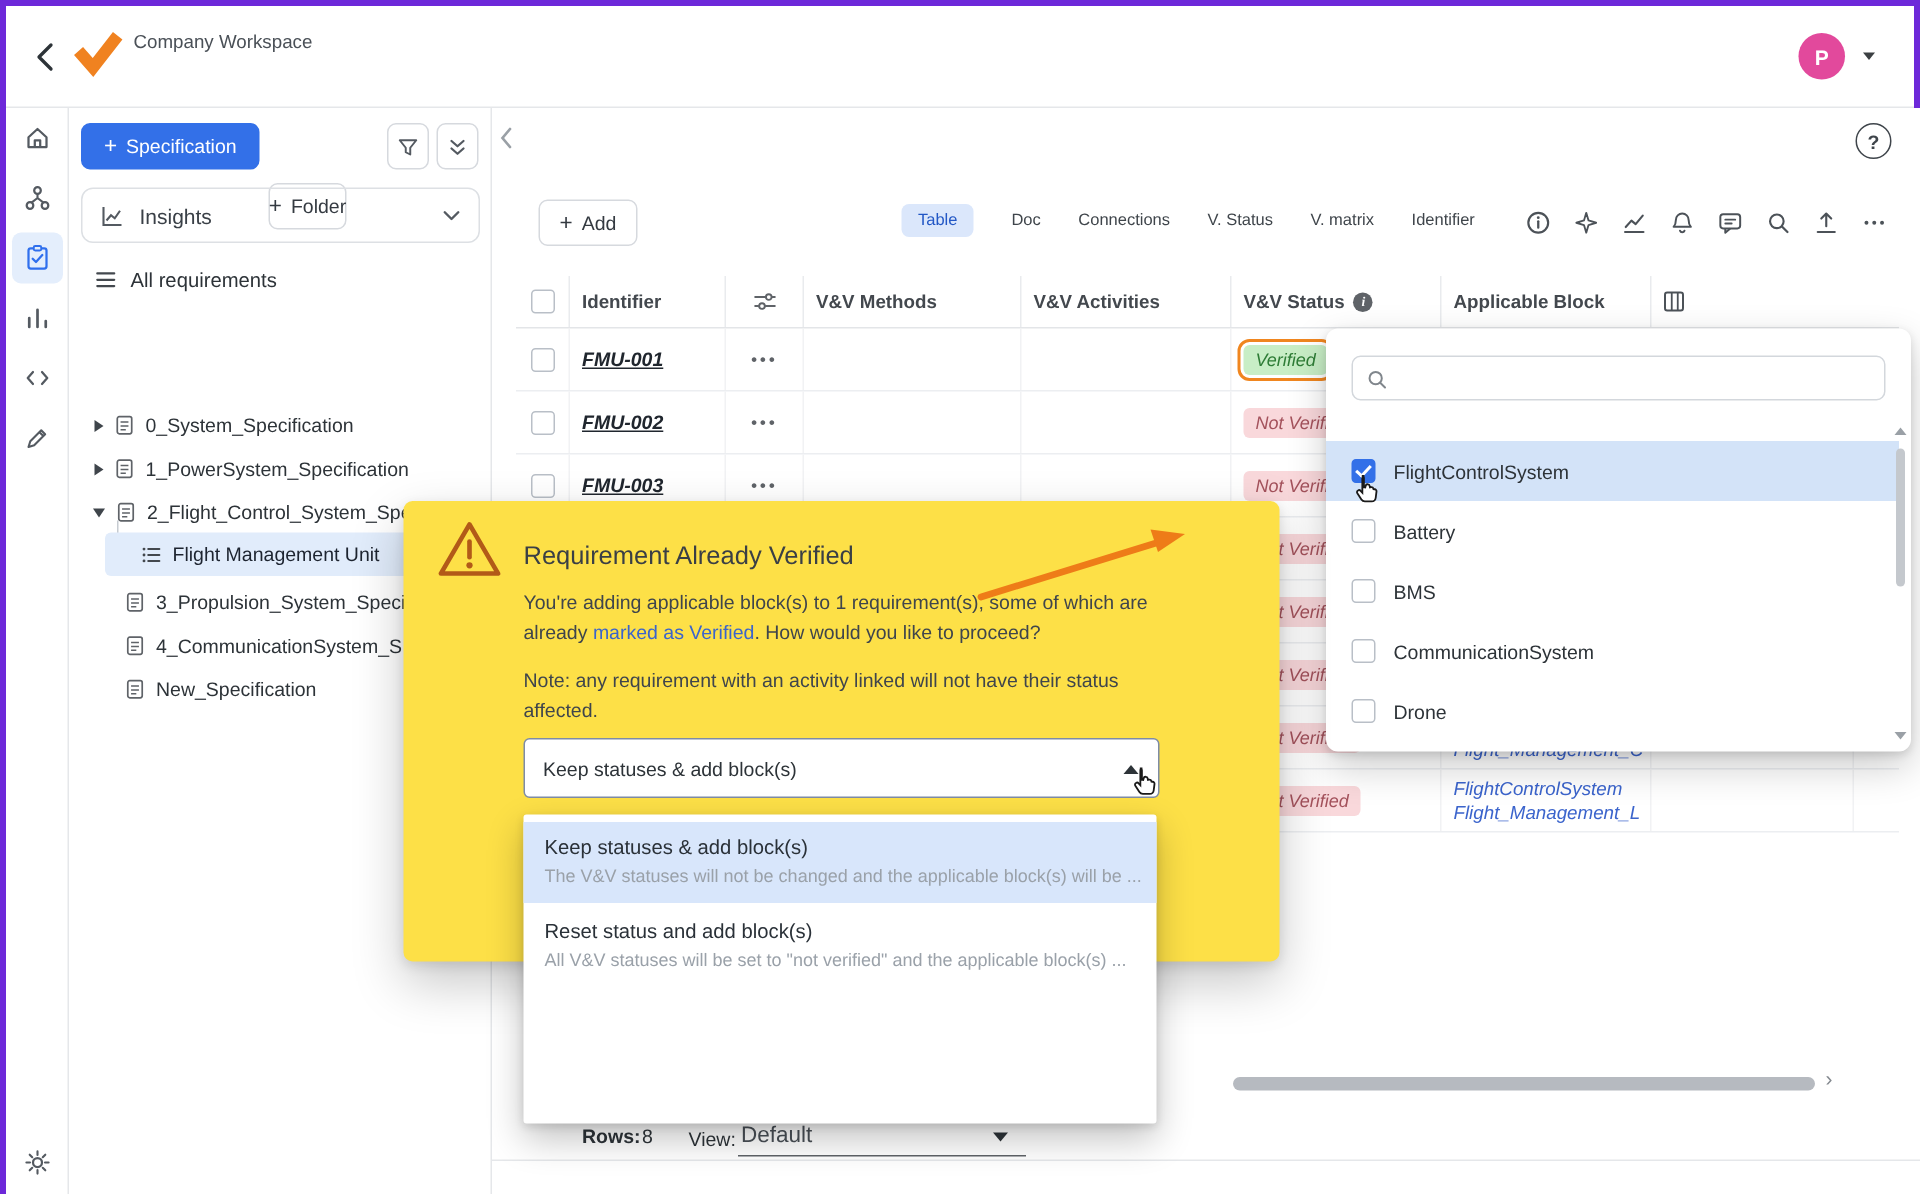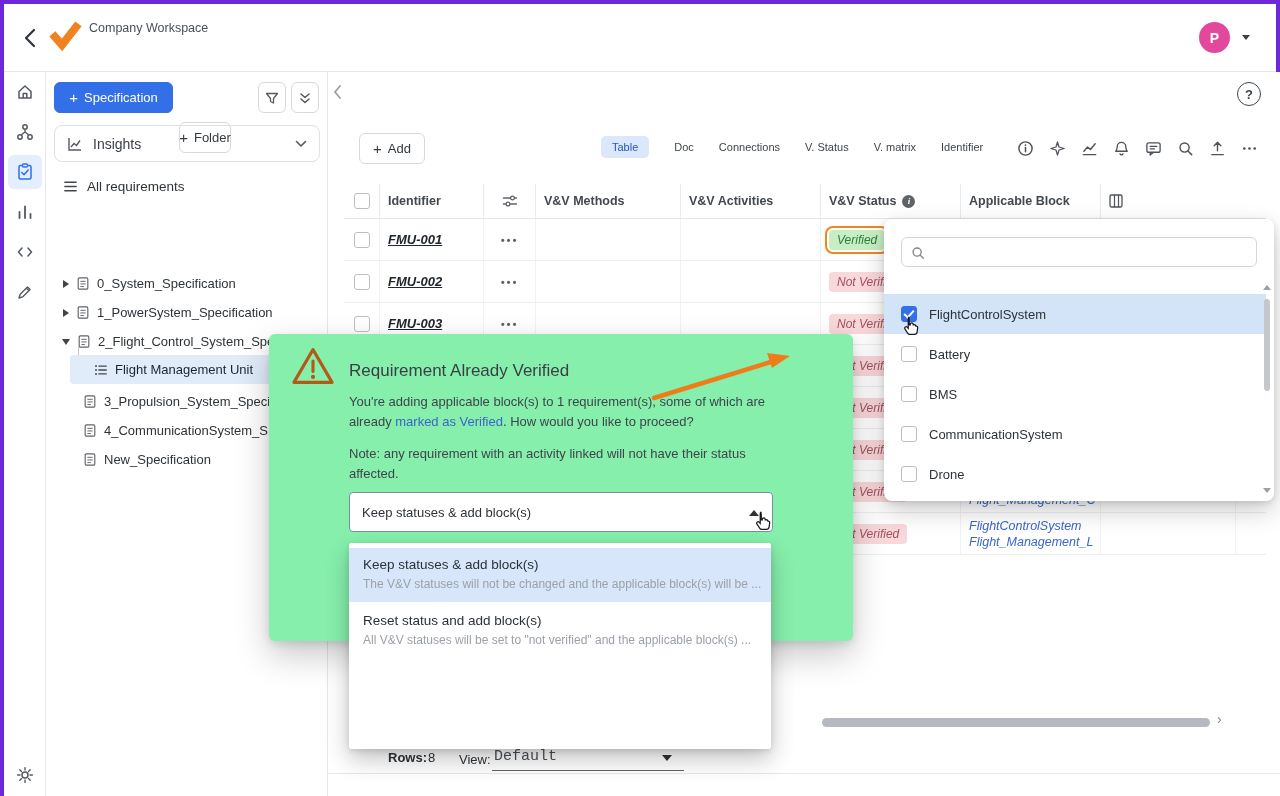--- a/index.html
+++ b/index.html
@@ -89,36 +89,36 @@
   .vv-info::before { content:"i"; font-style:italic; font-family:"Liberation Serif", serif; }
 
   
   .hscroll { position:absolute; left:818px; top:714px; width:388px; height:9px; background:#b6bac0; border-radius:5px; cursor:pointer; z-index:2; }
   .hscroll-arrow { position:absolute; left:1213px; top:707px; font-size:14px; color:#84898f; cursor:pointer; z-index:2; }
   .foot-line { position:absolute; left:324px; top:769px; width:956px; border-top:1px solid #e5e7ea; }
   .foot-rows-label { position:absolute; left:384px; top:746px; font-size:13px; font-weight:bold; color:#2d3338; }
   .foot-rows-value { position:absolute; left:424px; top:746px; font-size:13px; color:#2d3338; }
   .foot-view-label { position:absolute; left:455px; top:748px; font-size:13px; color:#2d3338; }
   .foot-view-box { position:absolute; left:488px; top:741px; width:192px; height:26px; border-bottom:1.5px solid #5f6368; cursor:pointer; }
-  .foot-view-value { position:absolute; left:2px; top:3px; font-size:15px; color:#4a5057;font-family:Liberation Mono, monospace; }
+  .foot-view-value { position:absolute; left:2px; top:3px; font-size:15px; color:#4a5057; }
   .foot-view-caret { position:absolute; right:12px; top:10px; width:0; height:0; border-left:5px solid transparent; border-right:5px solid transparent; border-top:6px solid #2d3338; }
 
   
   .picker { position:absolute; left:880px; top:215px; width:390px; height:282px; background:#fff; border-radius:8px; box-shadow:0 10px 26px rgba(0,0,0,.20), 0 2px 6px rgba(0,0,0,.12); z-index:30; }
   .picker-search { position:absolute; left:17px; top:18px; width:356px; height:30px; border:1px solid #d3d7dc; border-radius:6px; background:#fff; }
   .picker-search svg { position:absolute; left:8px; top:7px; }
   .pick-item { position:absolute; left:0; width:382px; height:40px; display:flex; align-items:center; padding-left:17px; cursor:pointer; }
   .pick-item.hl { background:#d3e3f8; }
   .pick-label { font-size:13px; color:#2d3338; margin-left:12px; }
   .vthumb { position:absolute; right:4px; top:80px; width:6px; height:92px; background:#c4c8cd; border-radius:3px; cursor:pointer; }
   .vsc-up { position:absolute; right:3px; top:66px; width:0; height:0; border-left:4px solid transparent; border-right:4px solid transparent; border-bottom:5px solid #9aa0a6; }
   .vsc-down { position:absolute; right:3px; bottom:8px; width:0; height:0; border-left:4px solid transparent; border-right:4px solid transparent; border-top:5px solid #9aa0a6; }
 
   
-  .dialog { position:absolute; left:265px; top:330px; width:584px; height:307px; background:#86efac; border-radius:6px; box-shadow:0 14px 34px rgba(0,0,0,.22), 0 3px 8px rgba(0,0,0,.10); z-index:40; }
+  .dialog { position:absolute; left:265px; top:330px; width:584px; height:307px; background:#fde047; border-radius:6px; box-shadow:0 14px 34px rgba(0,0,0,.22), 0 3px 8px rgba(0,0,0,.10); z-index:40; }
   .warn-ic { position:absolute; left:22px; top:12px; }
   .dlg-title { position:absolute; left:80px; top:27px; font-size:17px; font-weight:500; color:#3a3f45; }
   .dlg-body { position:absolute; left:80px; top:58px; width:434px; font-size:13px; line-height:1.55; color:#3f454c; }
   .dlg-link { color:#3b64cc; cursor:pointer; }
   .dlg-note { position:absolute; left:80px; top:110px; width:434px; font-size:13px; line-height:1.55; color:#3f454c; }
   .dlg-select { position:absolute; left:80px; top:158px; width:424px; height:40px; border:1px solid #7e8ca6; border-radius:4px; background:#fff; display:flex; align-items:center; cursor:pointer; }
   .dlg-select .val { font-size:13px; color:#2d3338; margin-left:12px; }
   .sel-caret { position:absolute; right:13px; top:17px; width:0; height:0; border-left:5px solid transparent; border-right:5px solid transparent; border-bottom:6px solid #2d3338; }
 
   .menu { position:absolute; left:345px; top:539px; width:422px; height:206px; background:#fff; box-shadow:0 10px 24px rgba(0,0,0,.24), 0 2px 6px rgba(0,0,0,.12); border-radius:2px; z-index:45; }

